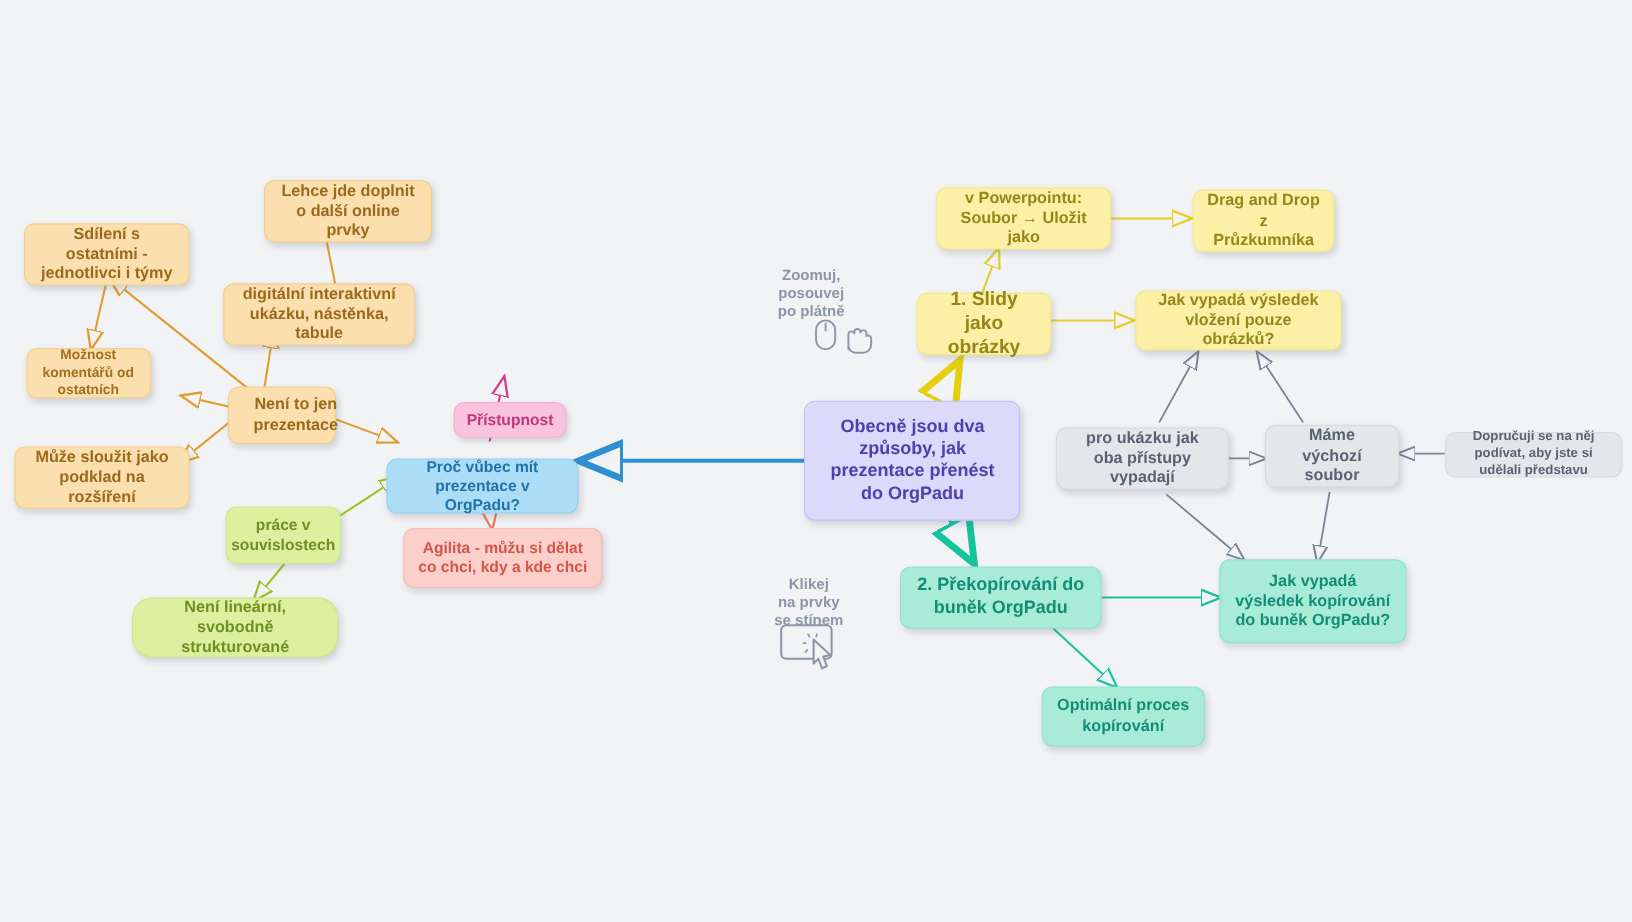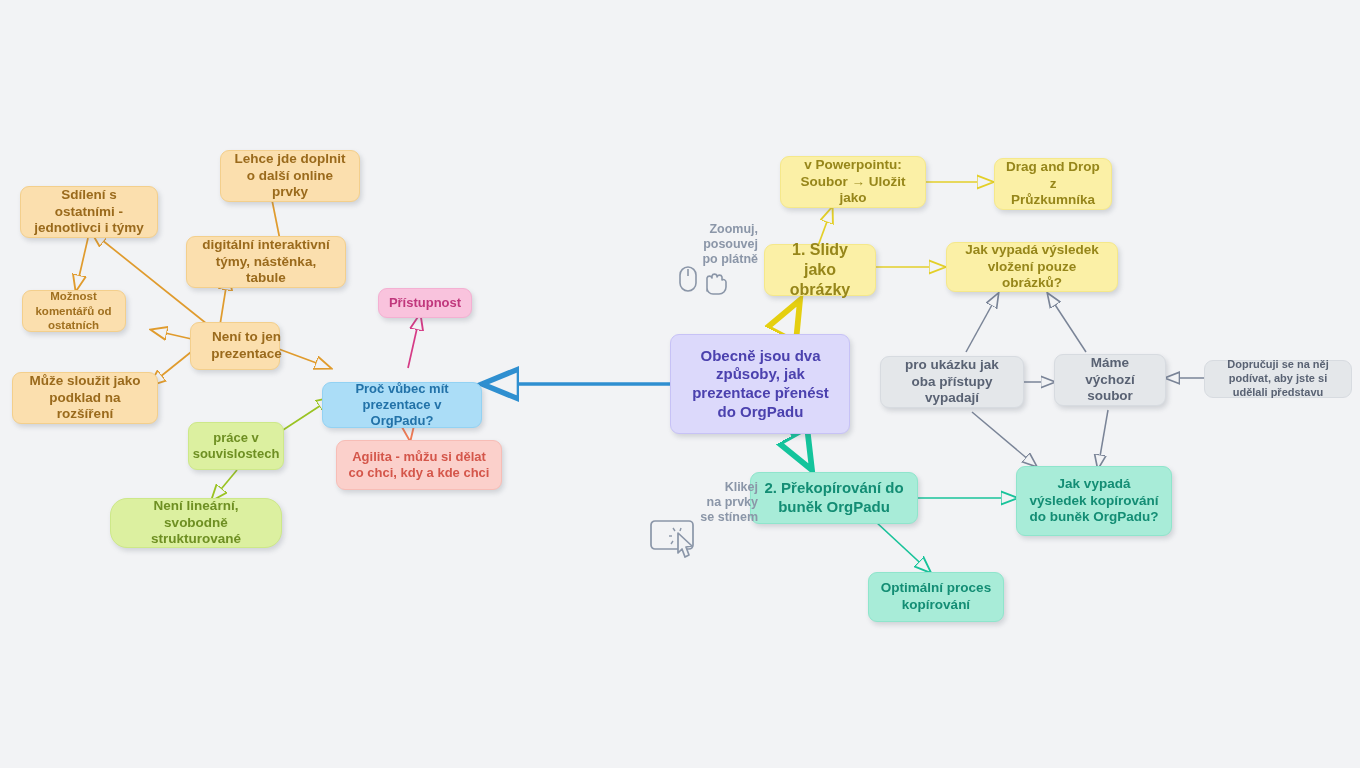--- a/index.html
+++ b/index.html
@@ -23,32 +23,32 @@
     line-height:1.25;
     padding:7px 11px;
     white-space:pre-line;
   }
   .shadow{box-shadow:2px 3px 5px rgba(90,100,115,.22);}
 
   
   .orange{background:#fbdfae;color:#9a6a1c;border:1px solid #f3cf8c;}
   .orange-sm{background:#fbdfae;color:#a0701f;border:1px solid #f3cf8c;font-size:11.5px;padding-left:10px;}
   .blue{background:#abddf7;color:#2272a8;border:1px solid #93d2f3;}
-  .pink{background:#f9c3dd;color:#c0377c;border:1px solid #f4b0d2;}
+  .pink{background:#f9c3dd;color:#c0377c;border:1px solid #f4b0d2;margin-top:47px;}
   .salmon{background:#fbd0cb;color:#d4564a;border:1px solid #f7bdb6;}
   .lime{background:#dcf0a0;color:#6e8f22;border:1px solid #cde889;}
   .yellow{background:#fbf0a6;color:#96861a;border:1px solid #f5e88a;}
   .purple{background:#dcd9fb;color:#4b41ae;border:1px solid #c7c2f6;padding-left:12px;}
   .teal{background:#a8ecd8;color:#138d74;border:1px solid #8fe5cc;}
   .grey{background:#e4e7ea;color:#596273;border:1px solid #d7dbe0;}
   .grey-sm{background:#e4e7ea;color:#596273;border:1px solid #d7dbe0;font-size:11px;font-weight:bold;}
 
   .hint{
     position:absolute;color:#8b96a8;font-size:12.5px;font-weight:bold;
-    text-align:right;line-height:1.2;white-space:pre-line;margin-left:44px;
+    text-align:center;line-height:1.2;white-space:pre-line;
   }
   .hint-icons{position:absolute;}
 </style>
 </head>
 <body>
 
 <div id="canvas">
 
   <svg class="links" viewBox="0 0 1360 768">
     <defs>
@@ -128,21 +128,21 @@
     <g stroke="#18c39a" stroke-width="1.7" fill="none">
       <path d="M918,498 L1016,498" marker-end="url(#ar-tl)"></path>
       <path d="M876,522 L930,572" marker-end="url(#ar-tl)"></path>
     </g>
   </svg>
 
   <div class="node orange shadow" style="left:220px;top:150px;width:140px;height:52px;font-size:13.5px;">Lehce jde doplnit o další online prvky</div>
 
   <div class="node orange shadow" style="left:20px;top:186px;width:138px;height:52px;font-size:13.5px;">Sdílení s ostatními - jednotlivci i týmy</div>
 
-  <div class="node orange shadow" style="left:186px;top:236px;width:160px;height:52px;font-size:13.5px;">digitální interaktivní týmy, nástěnka, tabule</div>
+  <div class="node orange shadow" style="left:186px;top:236px;width:160px;height:52px;font-size:13.5px;">digitální interaktivní ukázku, nástěnka, tabule</div>
 
   <div class="node orange-sm shadow" style="left:22px;top:290px;width:104px;height:42px;">Možnost komentářů od ostatních</div>
 
   <div class="node orange shadow" style="left:190px;top:322px;width:90px;height:48px;font-size:13.5px;padding-left:34px;">Není to jen prezentace</div>
 
   <div class="node orange shadow" style="left:12px;top:372px;width:146px;height:52px;font-size:13.5px;">Může sloužit jako podklad na rozšíření</div>
 
   <div class="node blue shadow" style="left:322px;top:382px;width:160px;height:46px;font-size:13px;">Proč vůbec mít prezentace v OrgPadu?</div>
 
   <div class="node pink shadow" style="left:378px;top:288px;width:94px;height:30px;font-size:13px;">Přístupnost</div>

